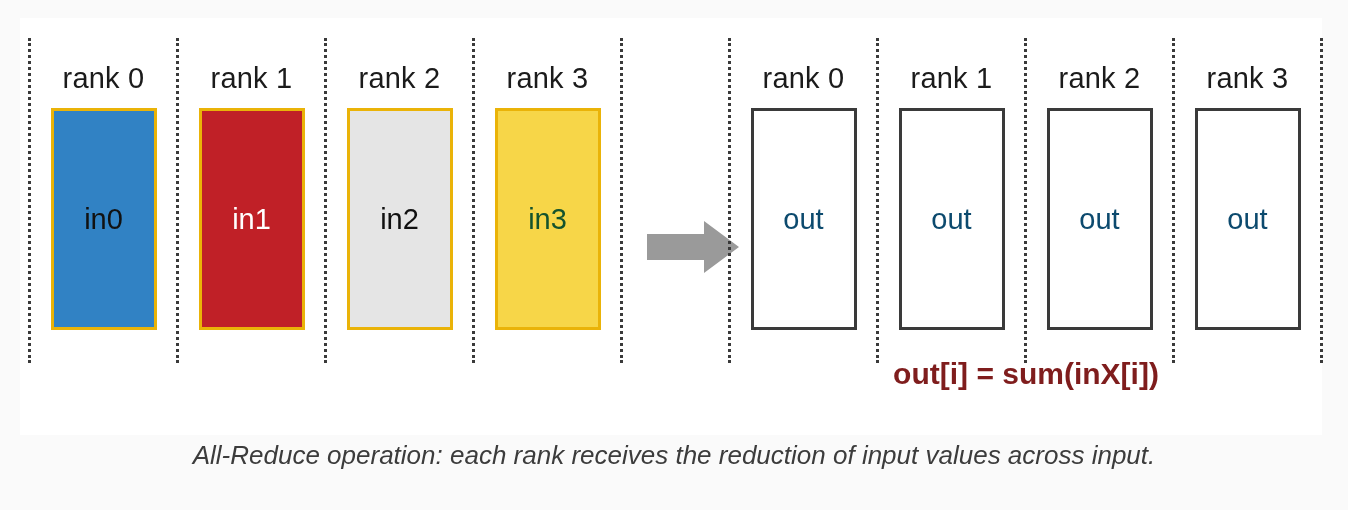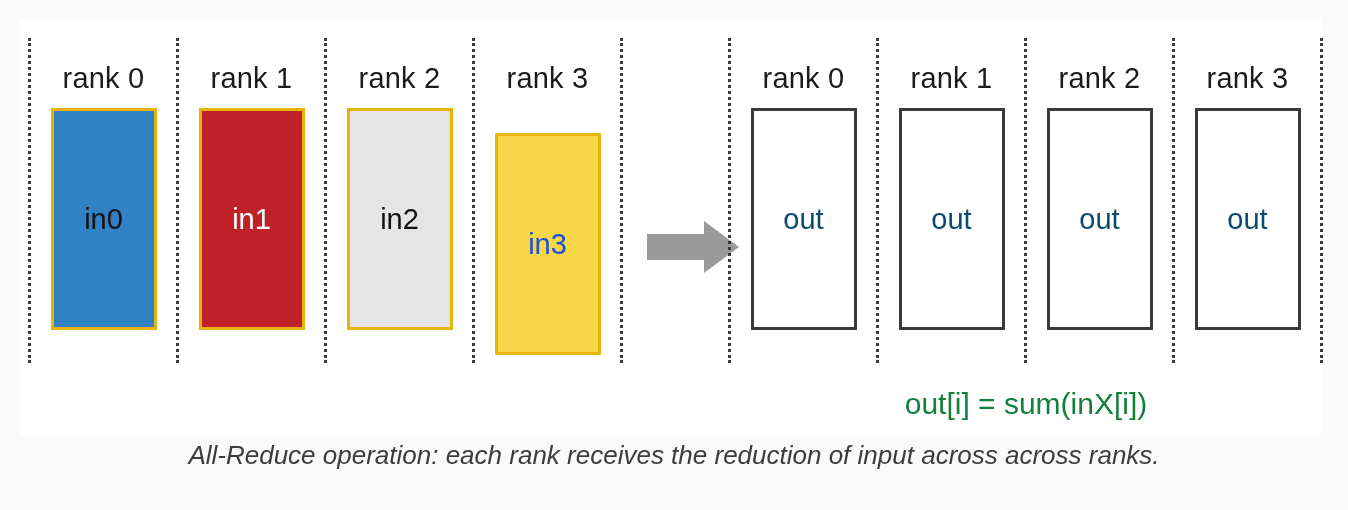--- a/index.html
+++ b/index.html
@@ -78,43 +78,44 @@
     border: 3px solid #eab308;
     display: flex;
     align-items: center;
     justify-content: center;
     font-size: 29px;
     line-height: 1;
   }
   .box.in0 { background: #3182c4; color: #111111; }
   .box.in1 { background: #c02027; color: #ffffff; text-align: center; }
   .box.in2 { background: #e5e5e5; color: #111111; text-align: right; }
-  .box.in3 { background: #f7d648; color: #1d4ed8; margin-top: 25px; }
+  .box.in3 { background: #f7d648; color: #14532d; }
   .box.out { background: #ffffff; color: #0c4a6e; border-color: #3a3a3a; }
 
   
   .arrow-wrap {
     position: absolute;
     left: 627px;   
     top: 203px;
     width: 92px;
     height: 52px;
   }
   .arrow-wrap svg { display: block; }
 
   
   .formula {
     position: absolute;
     left: 708px;
-    top: 369px;
+    top: 339px;
     width: 596px;
     text-align: center;
     font-size: 30px;
-    color: #15803d;
+    color: #7f1d1d;
     white-space: nowrap;
+    font-weight: bold;
   }
 
   
   .caption {
     position: absolute;
     left: 0px;
     top: 440px;
     width: 1348px;
     text-align: center;
     font-style: italic;
@@ -215,15 +216,15 @@
         </div>
       </div>
 
       <div class="divider"></div>
     </div>
 
     <div class="formula">out[i] = sum(inX[i])</div>
 
   </div>
 
-  <div class="caption">All-Reduce operation: each rank receives the reduction of input across across ranks.</div>
+  <div class="caption">All-Reduce operation: each rank receives the reduction of input values across input.</div>
 
 </div>
 
 </body></html>

